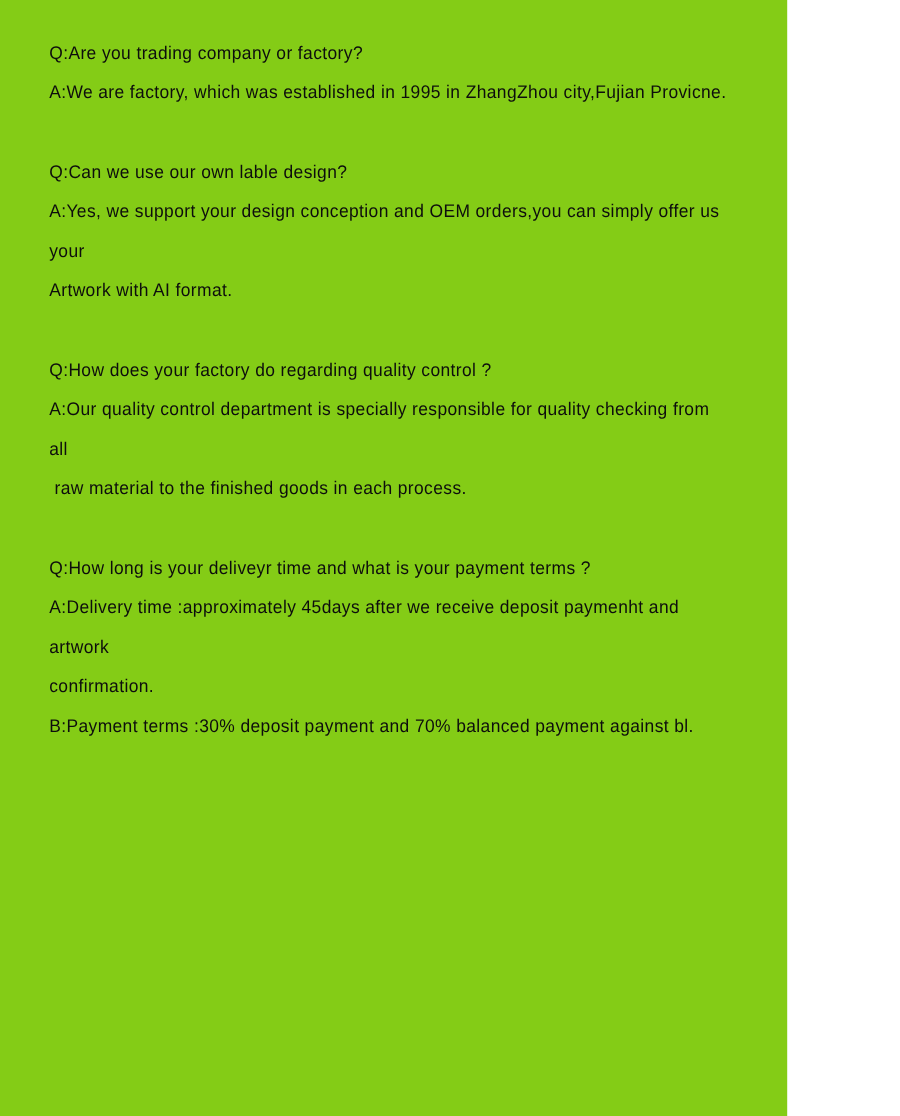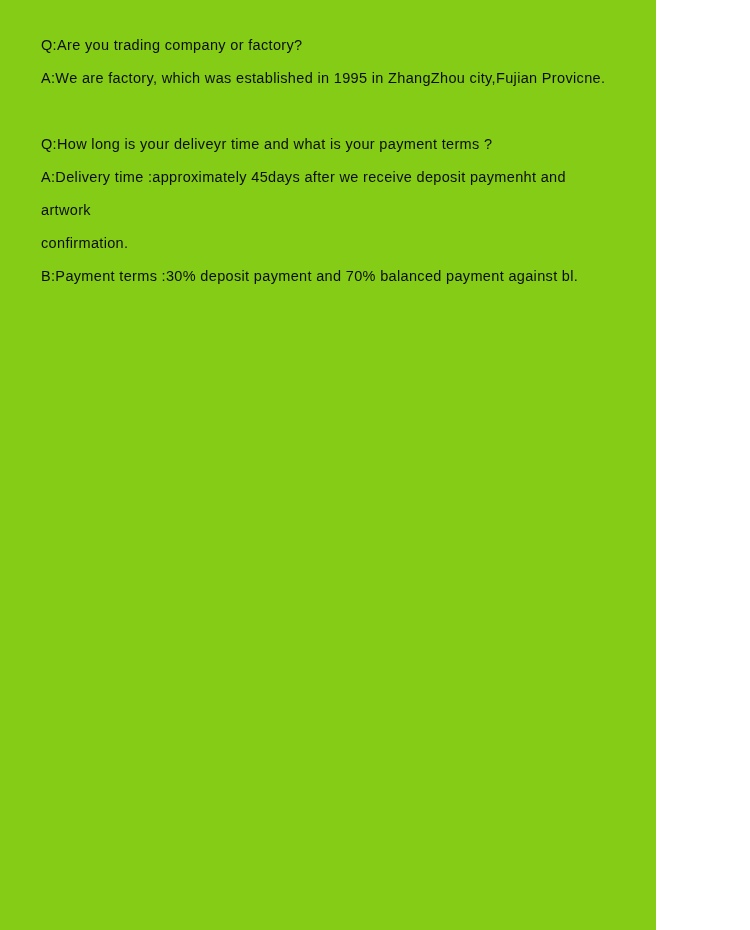--- a/index.html
+++ b/index.html
@@ -47,21 +47,31 @@
 <div id="faq-document">
 
   <div class="faq-block">
     <p class="faq-line">Q:Are you trading company or factory?</p>
     <p class="faq-line">A:We are factory, which was established in 1995 in ZhangZhou city,Fujian Provicne.</p>
   </div>
 
 
 
 
+  <div class="faq-block">
+    <p class="faq-line">Q:Can we use our own lable design?</p>
+    <p class="faq-line">A:Yes, we support your design conception and OEM orders,you can simply offer us your</p>
+    <p class="faq-line">Artwork with AI format.</p>
+  </div>
 
+  <div class="faq-block">
+    <p class="faq-line">Q:How does your factory do regarding quality control ?</p>
+    <p class="faq-line">A:Our quality control department is specially responsible for quality checking from all</p>
+    <p class="faq-line"> raw material to the finished goods in each process.</p>
+  </div>
 
   <div class="faq-block">
     <p class="faq-line">Q:How long is your deliveyr time and what is your payment terms ?</p>
     <p class="faq-line">A:Delivery time :approximately 45days after we receive deposit paymenht and artwork</p>
     <p class="faq-line">confirmation.</p>
     <p class="faq-line">B:Payment terms :30% deposit payment and 70% balanced payment against bl.</p>
   </div>
 
 </div>
 

